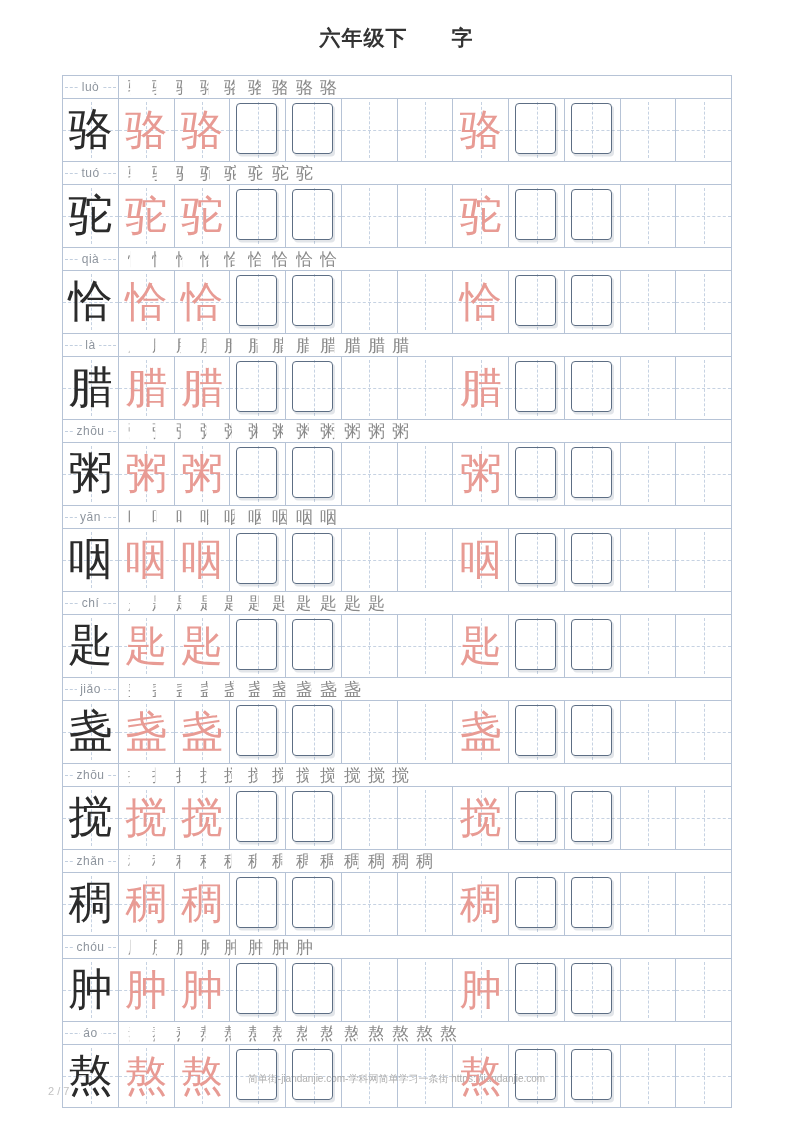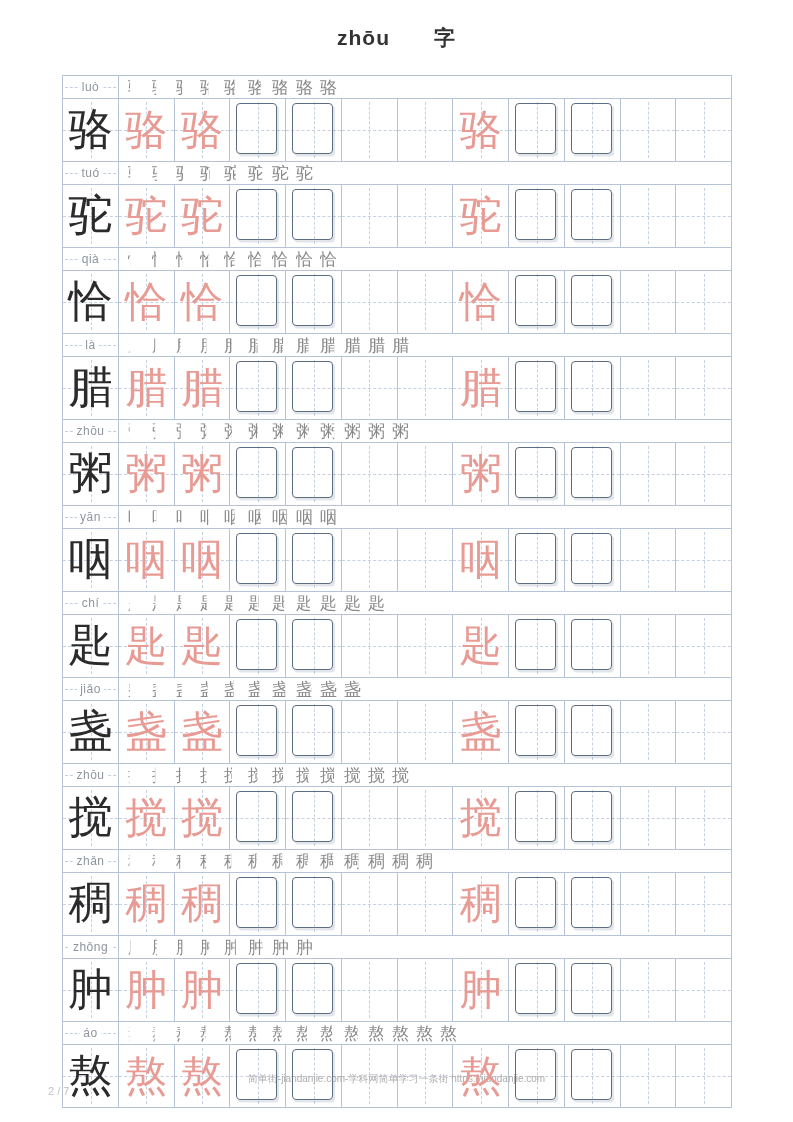--- a/index.html
+++ b/index.html
@@ -77,21 +77,21 @@
     text-align:center; font-size:10px; color:#aeaeae;
   }
   .page-number {
     position:absolute; left:48px; top:1085px;
     font-size:11px; color:#c2c2c2;
   }
 </style>
 </head>
 <body>
 
-<div class="title">zhōu　　字</div>
+<div class="title">六年级下　　字</div>
 
 <div class="sheet" id="sheet">
   <div class="unit">
     <div class="prow">
       <div class="pcell">
         <span class="pinyin">luò</span>
       </div>
       <div class="strokes">
           <span class="stroke-step" style="clip-path: inset(0px 89% 0px 0px);">骆</span>
           <span class="stroke-step" style="clip-path: inset(0px 78% 0px 0px);">骆</span>
@@ -588,21 +588,21 @@
           <div class="inbox"></div>
         </div>
         <div class="cell cross"></div>
         <div class="cell cross"></div>
       </div>
   </div>
 
   <div class="unit">
     <div class="prow">
       <div class="pcell">
-        <span class="pinyin">zhǒng</span>
+        <span class="pinyin">chóu</span>
       </div>
       <div class="strokes">
           <span class="stroke-step" style="clip-path: inset(0px 88% 0px 0px);">肿</span>
           <span class="stroke-step" style="clip-path: inset(0px 75% 0px 0px);">肿</span>
           <span class="stroke-step" style="clip-path: inset(0px 63% 0px 0px);">肿</span>
           <span class="stroke-step" style="clip-path: inset(0px 50% 0px 0px);">肿</span>
           <span class="stroke-step" style="clip-path: inset(0px 38% 0px 0px);">肿</span>
           <span class="stroke-step" style="clip-path: inset(0px 25% 0px 0px);">肿</span>
           <span class="stroke-step" style="clip-path: inset(0px 13% 0px 0px);">肿</span>
           <span class="stroke-step" style="clip-path: inset(0px 0% 0px 0px);">肿</span>

